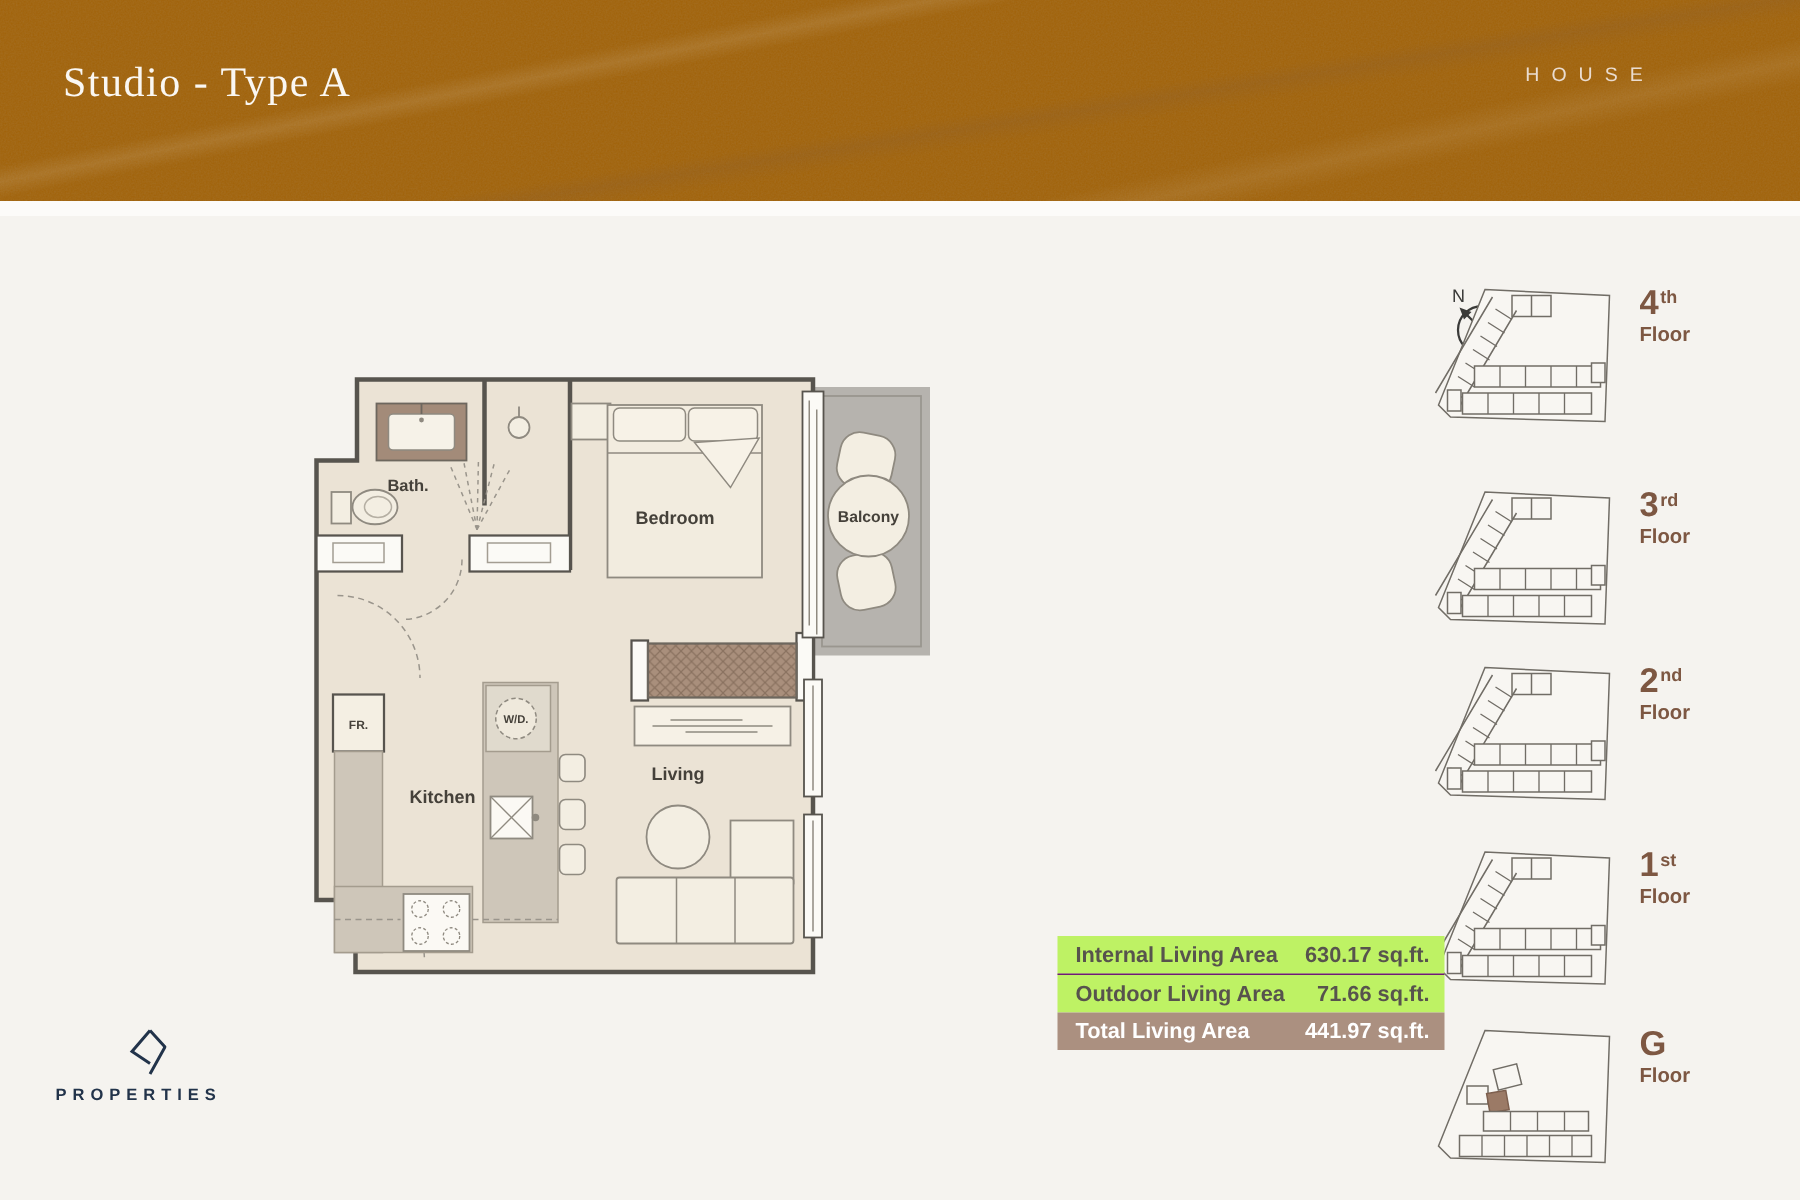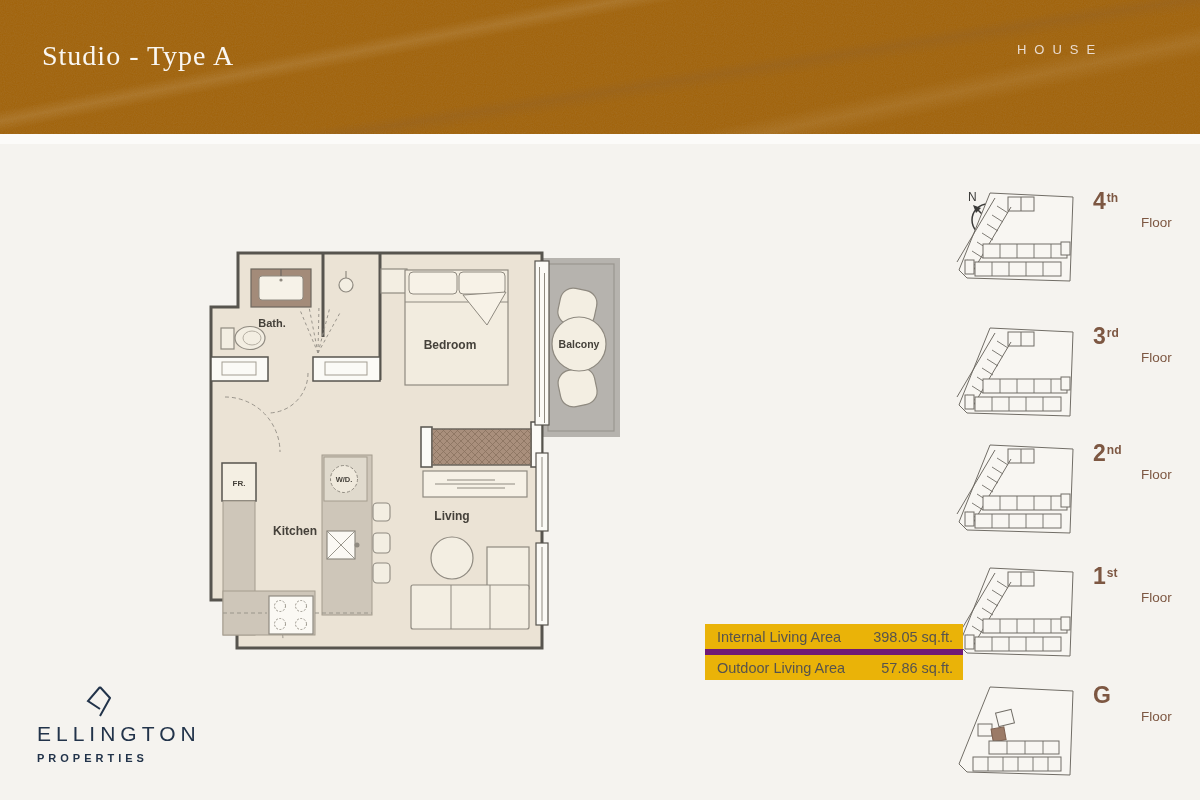--- a/index.html
+++ b/index.html
@@ -18,31 +18,31 @@
   .banner-divider{position:absolute;left:0;top:134px;width:1200px;height:10px;background:#fcfbf9;}
   .plan-title{position:absolute;left:42px;top:40px;color:#faf7f2;
       font-family:"Liberation Serif",serif;font-size:28px;letter-spacing:1px;font-weight:400;}
   .brand{position:absolute;left:946px;top:28px;width:220px;text-align:center;}
   .brand-name{font-family:"Liberation Serif",serif;font-size:35px;color:#f7f0e9;letter-spacing:1px;}
   .brand-sub{margin-top:14px;font-size:13px;letter-spacing:8px;color:#ead¡ddd2;color:#eadcd0;text-indent:8px;}
 
   
   .area-table{position:absolute;left:705px;top:624px;width:258px;font-size:14.5px;}
   .area-row{display:flex;justify-content:space-between;align-items:center;
-            height:25px;padding:0 10px 0 12px;background:#eab308;color:#57534d;}
-  .area-row + .area-row{border-top:6px solid #701a75;}
+            height:25px;padding:0 10px 0 12px;background:#bef264;color:#57534d;font-weight:bold;}
+  .area-row + .area-row{border-top:1px solid #701a75;}
   .area-row.total{background:#ab9080;color:#ffffff;font-weight:bold;border-top:none;}
 
   
   .floor-row{position:absolute;left:945px;display:flex;align-items:flex-start;}
   .floor-row svg{flex:0 0 auto;}
   .floor-label{margin-left:14px;color:#7d5742;line-height:1;}
   .floor-label .num{font-size:23px;font-weight:bold;}
   .floor-label sup{font-size:12px;font-weight:bold;position:relative;top:-1px;left:1px;}
-  .floor-label .word{font-size:13.5px;font-weight:normal;margin-top:3px;margin-left:48px;}
+  .floor-label .word{font-size:13.5px;font-weight:bold;margin-top:3px;}
   .compass{position:absolute;left:960px;top:184px;}
 
   
   .logo{position:absolute;left:37px;top:686px;width:170px;color:#22334a;}
   .logo .flag{display:block;margin-left:46px;}
   .logo-name{font-size:21px;letter-spacing:5px;margin-top:4px;white-space:nowrap;}
   .logo-sub{font-size:11px;letter-spacing:4px;font-weight:bold;text-align:left;margin-top:6px;}
 
   
   text.room{font-family:"Liberation Sans",sans-serif;font-weight:bold;fill:#45413a;}
@@ -266,27 +266,30 @@
     </svg>
   <div class="floor-label">
     <span class="num">G</span><sup></sup>
     <div class="word">Floor</div>
   </div>
 </div>
 
 <div class="area-table">
   <div class="area-row">
     <span>Internal Living Area</span>
-    <span>398.05 sq.ft.</span>
+    <span>630.17 sq.ft.</span>
   </div>
   <div class="area-row">
     <span>Outdoor Living Area</span>
-    <span>57.86 sq.ft.</span>
+    <span>71.66 sq.ft.</span>
+  </div>
+  <div class="area-row total">
+    <span>Total Living Area</span>
+    <span>441.97 sq.ft.</span>
   </div>
 </div>
 
 <div class="logo">
   <svg class="flag" width="28" height="32" viewBox="0 0 28 32">
     <path d="M17 1 L5 15 L17 23 M17 1 L27 12 L17 30" fill="none" stroke="#22334a" stroke-width="2"></path>
   </svg>
-  <div class="logo-name">ELLINGTON</div>
   <div class="logo-sub">PROPERTIES</div>
 </div>
 
 </body></html>

